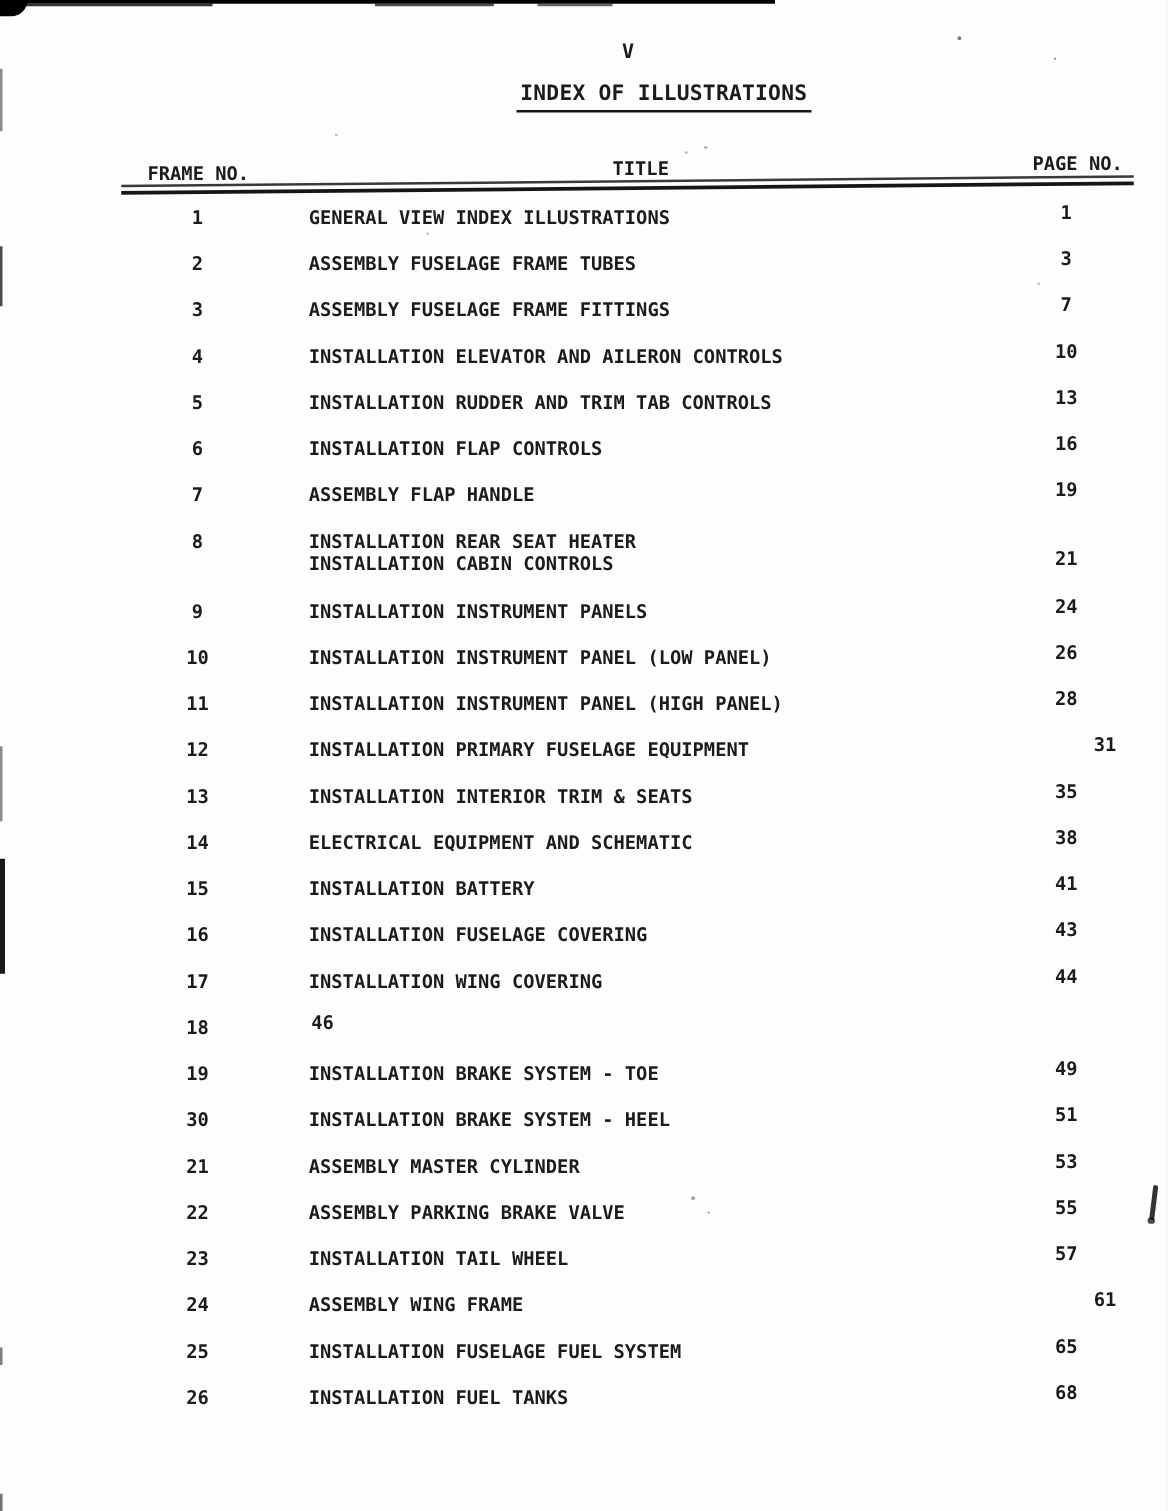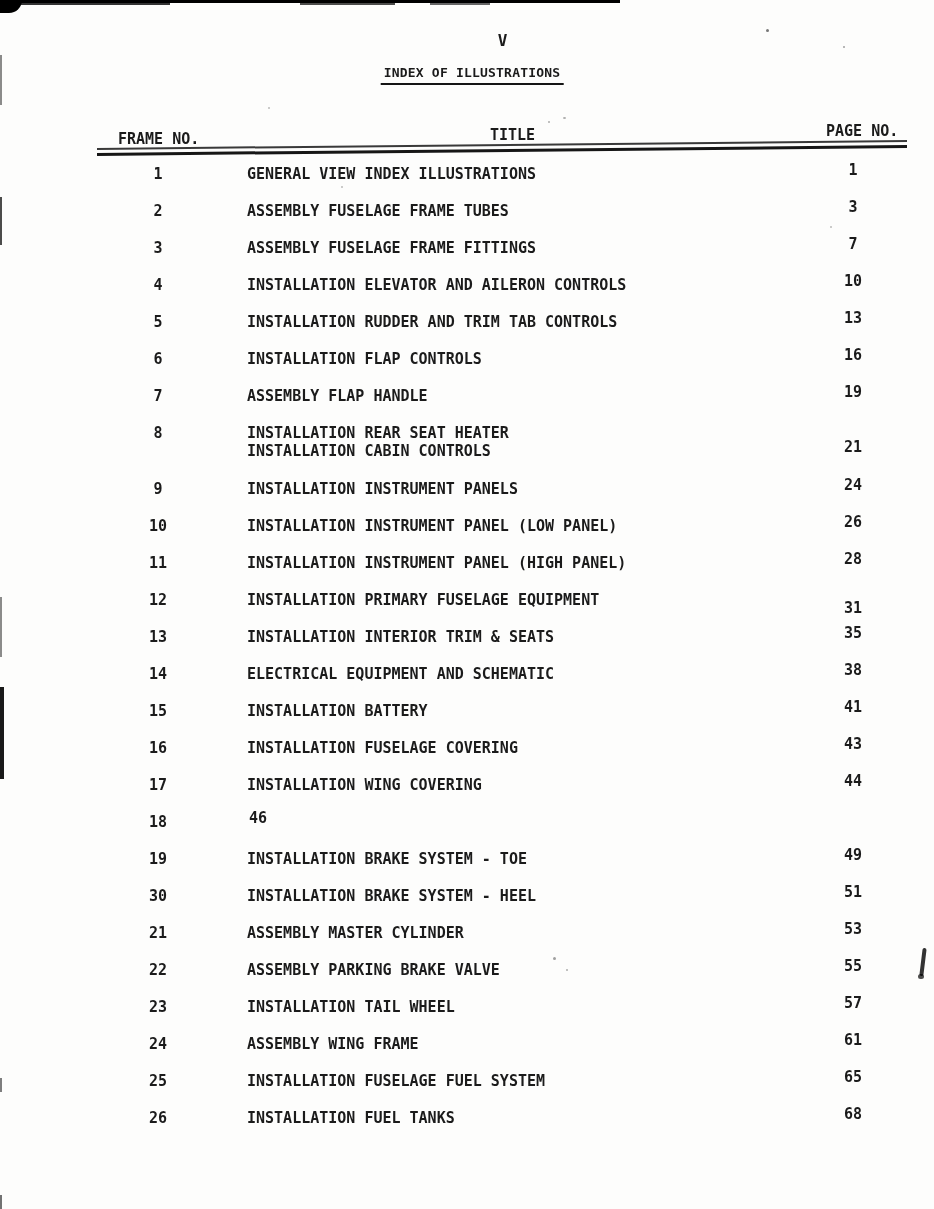--- a/index.html
+++ b/index.html
@@ -21,23 +21,23 @@
   
   .page-marker {
     position: absolute;
     top: 31px; left: 503px;
     transform: translateX(-50%);
     font-size: 16px;
     letter-spacing: 1px;
   }
   .heading {
     position: absolute;
-    top: 65px; left: 472px;
+    top: 65px; left: 531px;
     transform: translateX(-50%);
-    font-size: 13px;
+    font-size: 17px;
     letter-spacing: 0.2px;
     padding: 0 3px 3px 3px;
     border-bottom: 2.5px solid #151515;
     white-space: nowrap;
   }
   .col-header { position: absolute; white-space: nowrap; font-size: 15px; }
   .col-figure { left: 118px; top: 130px; }
   .col-title  { left: 490px; top: 126px; }
   .col-page   { left: 826px; top: 122px; }
   .rule {
@@ -231,21 +231,21 @@
           <div class="title-line">INSTALLATION INSTRUMENT PANEL (HIGH PANEL)</div>
         </div>
     <div class="page-cell" style="margin-top: 0px;">28</div>
   </div>
 
   <div class="row">
     <div class="fig">12</div>
     <div class="title-cell">
           <div class="title-line">INSTALLATION PRIMARY FUSELAGE EQUIPMENT</div>
         </div>
-    <div class="page-cell" style="margin-top: 12px;">31</div>
+    <div class="page-cell" style="margin-top: 0px; text-align: right;">31</div>
   </div>
 
   <div class="row">
     <div class="fig">13</div>
     <div class="title-cell">
           <div class="title-line">INSTALLATION INTERIOR TRIM &amp; SEATS</div>
         </div>
     <div class="page-cell" style="margin-top: 0px;">35</div>
   </div>
 
@@ -324,21 +324,21 @@
           <div class="title-line">INSTALLATION TAIL WHEEL</div>
         </div>
     <div class="page-cell" style="margin-top: 0px;">57</div>
   </div>
 
   <div class="row">
     <div class="fig">24</div>
     <div class="title-cell">
           <div class="title-line">ASSEMBLY WING FRAME</div>
         </div>
-    <div class="page-cell" style="margin-top: 0px;">61</div>
+    <div class="page-cell" style="margin-top: 0px; text-align: right;">61</div>
   </div>
 
   <div class="row">
     <div class="fig">25</div>
     <div class="title-cell">
           <div class="title-line">INSTALLATION FUSELAGE FUEL SYSTEM</div>
         </div>
     <div class="page-cell" style="margin-top: 0px;">65</div>
   </div>
 

